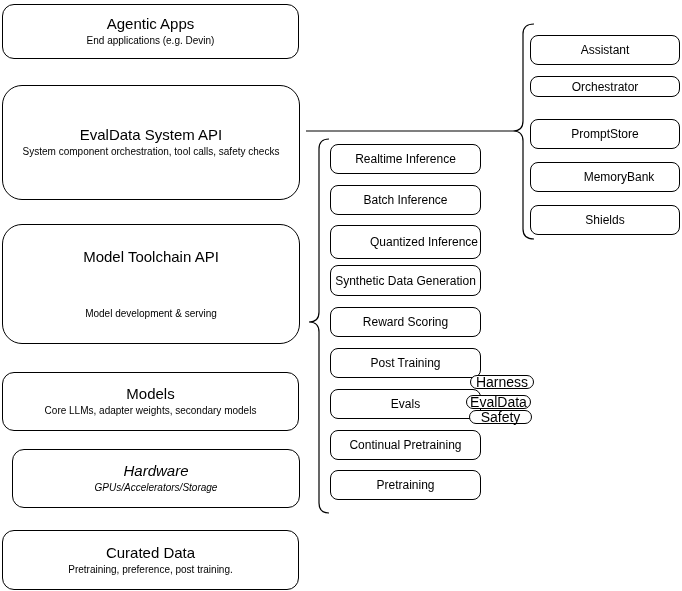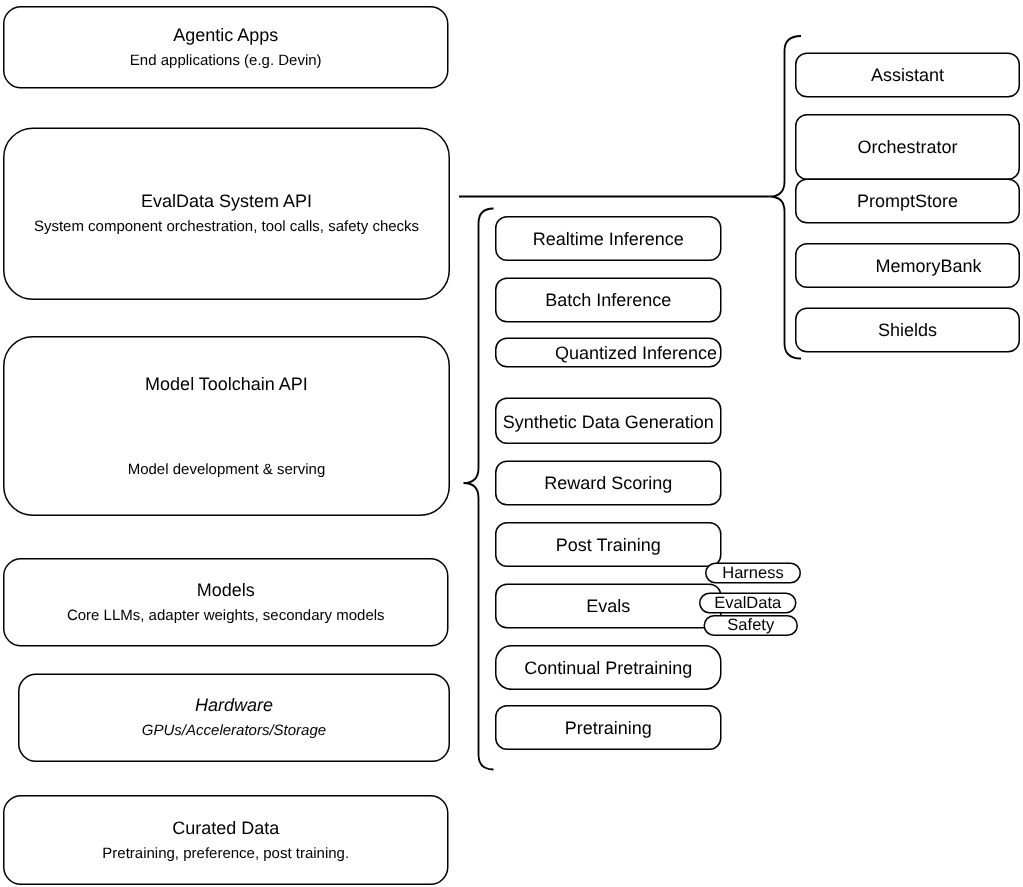--- a/index.html
+++ b/index.html
@@ -23,21 +23,21 @@
     border: 1px solid #000000;
     background: #ffffff;
     display: flex;
     flex-direction: column;
     align-items: center;
     justify-content: center;
     text-align: center;
     color: #000000;
   }
   .stack-node .title {
-    font-size: 12px;
+    font-size: 15px;
     line-height: 15px;
     white-space: nowrap;
   }
   .stack-node .subtitle {
     font-size: 10px;
     line-height: 13px;
     margin-top: 3px;
     white-space: nowrap;
   }
   .small-node {
@@ -49,21 +49,21 @@
   .r20 { border-radius: 20px; }
   .pill {
     position: absolute;
     box-sizing: border-box;
     border: 1px solid #000000;
     background: #ffffff;
     border-radius: 8px;
     display: flex;
     align-items: center;
     justify-content: center;
-    font-size: 11px;
+    font-size: 14px;
     line-height: 12px;
     white-space: nowrap;
     z-index: 5;
     color: #000000;
   }
 </style>
 </head>
 <body>
 
 <div id="canvas">
@@ -103,56 +103,56 @@
     <div class="title">Curated Data</div>
     <div class="subtitle">Pretraining, preference, post training.</div>
   </div>
 
   <div class="node small-node" style="left:330px; top:144px; width:151px; height:30px;">
       <span>Realtime Inference</span>
     </div>
   <div class="node small-node" style="left:330px; top:185px; width:151px; height:30px;">
       <span>Batch Inference</span>
     </div>
-  <div class="node small-node" style="left:330px; top:225px; width:151px; height:20px;padding-left:37px;">
+  <div class="node small-node" style="left:330px; top:225px; width:151px; height:34px;padding-left:37px;">
       <span>Quantized Inference</span>
     </div>
   <div class="node small-node" style="left:330px; top:265px; width:151px; height:31px;">
       <span>Synthetic Data Generation</span>
     </div>
   <div class="node small-node" style="left:330px; top:307px; width:151px; height:30px;">
       <span>Reward Scoring</span>
     </div>
   <div class="node small-node" style="left:330px; top:348px; width:151px; height:30px;">
       <span>Post Training</span>
     </div>
   <div class="node small-node" style="left:330px; top:389px; width:151px; height:30px;">
       <span>Evals</span>
     </div>
-  <div class="node small-node" style="left:330px; top:430px; width:151px; height:30px;border-radius:11px;">
+  <div class="node small-node" style="left:330px; top:430px; width:151px; height:30px;">
       <span>Continual Pretraining</span>
     </div>
   <div class="node small-node" style="left:330px; top:470px; width:151px; height:30px;">
       <span>Pretraining</span>
     </div>
 
   <div class="pill" style="left:470px; top:375px; width:64px; height:14px;">
       <span>Harness</span>
     </div>
   <div class="pill" style="left:466px; top:395px; width:65px; height:14px;">
       <span>EvalData</span>
     </div>
   <div class="pill" style="left:469px; top:410px; width:63px; height:14px;">
       <span>Safety</span>
     </div>
 
   <div class="node small-node" style="left:530px; top:35px; width:150px; height:30px;">
       <span>Assistant</span>
     </div>
-  <div class="node small-node" style="left:530px; top:76px; width:150px; height:44px;">
+  <div class="node small-node" style="left:530px; top:76px; width:150px; height:21px;">
       <span>Orchestrator</span>
     </div>
   <div class="node small-node" style="left:530px; top:119px; width:150px; height:30px;">
       <span>PromptStore</span>
     </div>
   <div class="node small-node" style="left:530px; top:162px; width:150px; height:30px;padding-left:28px;">
       <span>MemoryBank</span>
     </div>
   <div class="node small-node" style="left:530px; top:205px; width:150px; height:30px;">
       <span>Shields</span>

